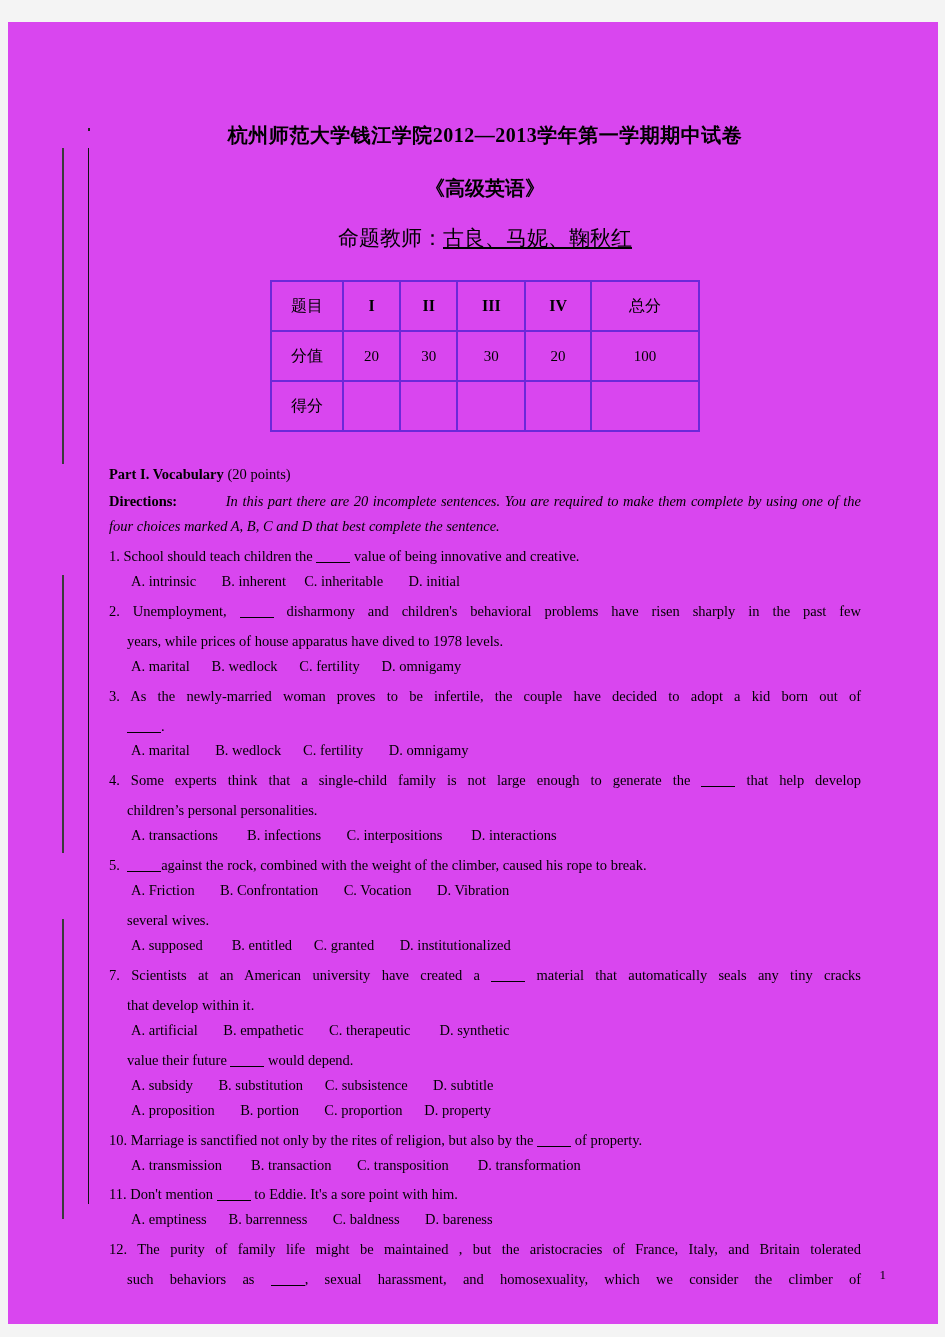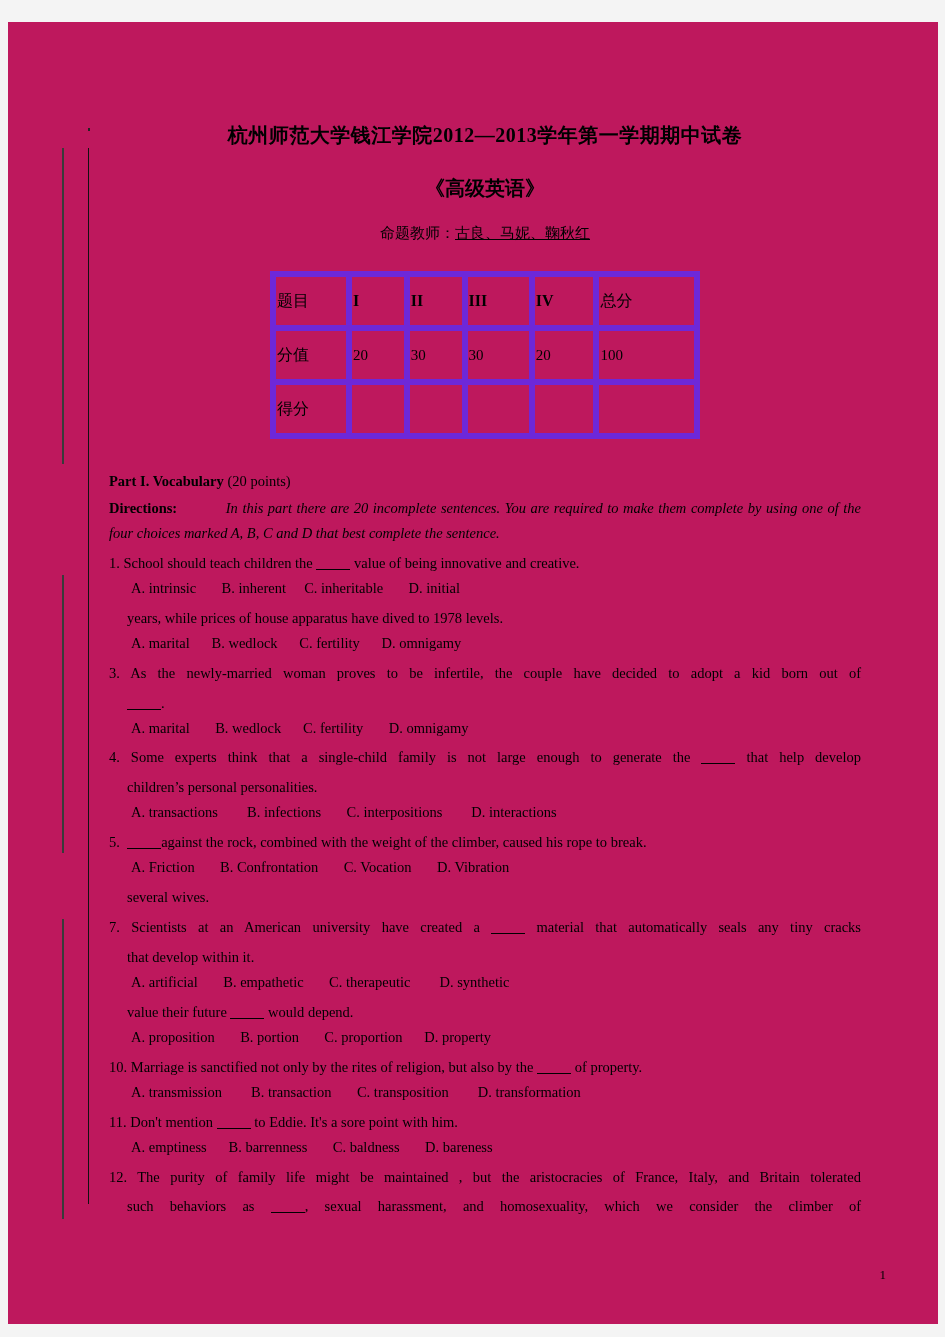--- a/index.html
+++ b/index.html
@@ -13,21 +13,21 @@
     position: relative;
     overflow: hidden;
     font-family: "Liberation Serif", "DejaVu Serif", serif;
   }
   .page {
     position: absolute;
     left: 8px;
     top: 22px;
     width: 930px;
     height: 1302px;
-    background: #be185d;
+    background: #d946ef;
     overflow: hidden;
     text-decoration: underline;
   }
   
   .main-rule {
     position: absolute;
     left: 80px;
     top: 126px;
     width: 1px;
     height: 1056px;
@@ -63,40 +63,40 @@
   }
   .title-sub {
     text-align: center;
     font-size: 20px;
     font-weight: bold;
     margin-top: 26px;
     color: #000;
   }
   .teachers {
     text-align: center;
-    font-size: 15px;
+    font-size: 21px;
     margin-top: 22px;
     color: #000;
   }
   .teachers .names {
     text-decoration: underline;
   }
   .score-table-wrap {
     margin-top: 28px;
     display: flex;
     justify-content: center;
   }
   table.score-table {
     border-collapse: collapse;
     width: 430px;
   }
   table.score-table td {
-    border: 6px solid #6d28d9;
+    border: 2px solid #6d28d9;
     height: 46px;
-    text-align: left;
+    text-align: center;
     vertical-align: middle;
     font-size: 15px;
     color: #000;
   }
   table.score-table td.label-cell {
     width: 68px;
     font-size: 16px;
   }
   table.score-table td.hdr {
     font-weight: bold;
@@ -203,41 +203,44 @@
         </table>
     </div>
 
     <div class="part-head"><b>Part I. Vocabulary</b> <span>(20 points)</span></div>
 
     <div class="directions"><b>Directions:</b> <i>In this part there are 20 incomplete sentences. You are required to make them complete by using one of the four choices marked A, B, C and D that best complete the sentence.</i></div>
 
     <div class="q"><span>1.</span> <span>School should teach children the</span> <span class="blank"></span> <span>value of being innovative and creative.</span></div>
     <div class="opts">A. intrinsic       B. inherent     C. inheritable       D. initial</div>
 
+    <div class="q justify-all"><span>2.</span> <span>Unemployment,</span> <span class="blank"></span> <span>disharmony and children's behavioral problems have risen sharply in the past few</span></div>
     <div class="q q-indent">years, while prices of house apparatus have dived to 1978 levels.</div>
     <div class="opts">A. marital      B. wedlock      C. fertility      D. omnigamy</div>
 
     <div class="q justify-all"><span>3.</span> <span>As the newly-married woman proves to be infertile, the couple have decided to adopt a kid born out of</span></div>
     <div class="q q-indent"><span class="blank"></span><span>.</span></div>
     <div class="opts">A. marital       B. wedlock      C. fertility       D. omnigamy</div>
 
     <div class="q justify-all"><span>4.</span> <span>Some experts think that a single-child family is not large enough to generate the</span> <span class="blank"></span> <span>that help develop</span></div>
     <div class="q q-indent">children’s personal personalities.</div>
     <div class="opts">A. transactions        B. infections       C. interpositions        D. interactions</div>
 
     <div class="q"><span>5.</span>&nbsp;&nbsp;<span class="blank"></span><span>against the rock, combined with the weight of the climber, caused his rope to break.</span></div>
     <div class="opts">A. Friction       B. Confrontation       C. Vocation       D. Vibration</div>
 
     <div class="q q-indent">several wives.</div>
+    <div class="opts">A. supposed        B. entitled      C. granted       D. institutionalized</div>
 
     <div class="q justify-all"><span>7.</span> <span>Scientists at an American university have created a</span> <span class="blank"></span> <span>material that automatically seals any tiny cracks</span></div>
     <div class="q q-indent">that develop within it.</div>
     <div class="opts">A. artificial       B. empathetic       C. therapeutic        D. synthetic</div>
 
     <div class="q q-indent"><span>value their future</span> <span class="blank"></span> <span>would depend.</span></div>
+    <div class="opts">A. subsidy       B. substitution      C. subsistence       D. subtitle</div>
 
     <div class="opts">A. proposition       B. portion       C. proportion      D. property</div>
 
     <div class="q"><span>10.</span> <span>Marriage is sanctified not only by the rites of religion, but also by the</span> <span class="blank"></span> <span>of property.</span></div>
     <div class="opts">A. transmission        B. transaction       C. transposition        D. transformation</div>
 
     <div class="q"><span>11.</span> <span>Don't mention</span> <span class="blank"></span> <span>to Eddie. It's a sore point with him.</span></div>
     <div class="opts">A. emptiness      B. barrenness       C. baldness       D. bareness</div>
 
     <div class="q justify-all"><span>12.</span> <span>The purity of family life might be maintained , but the aristocracies of France, Italy, and Britain tolerated</span></div>

